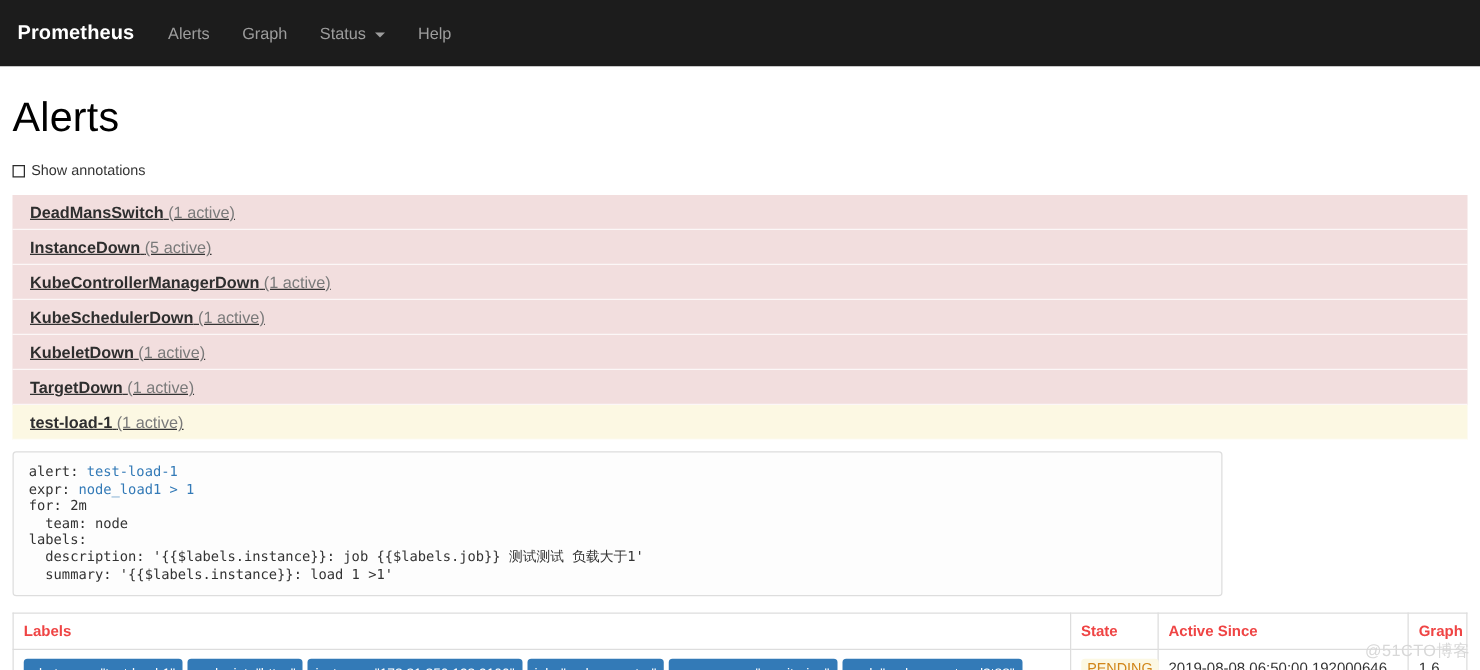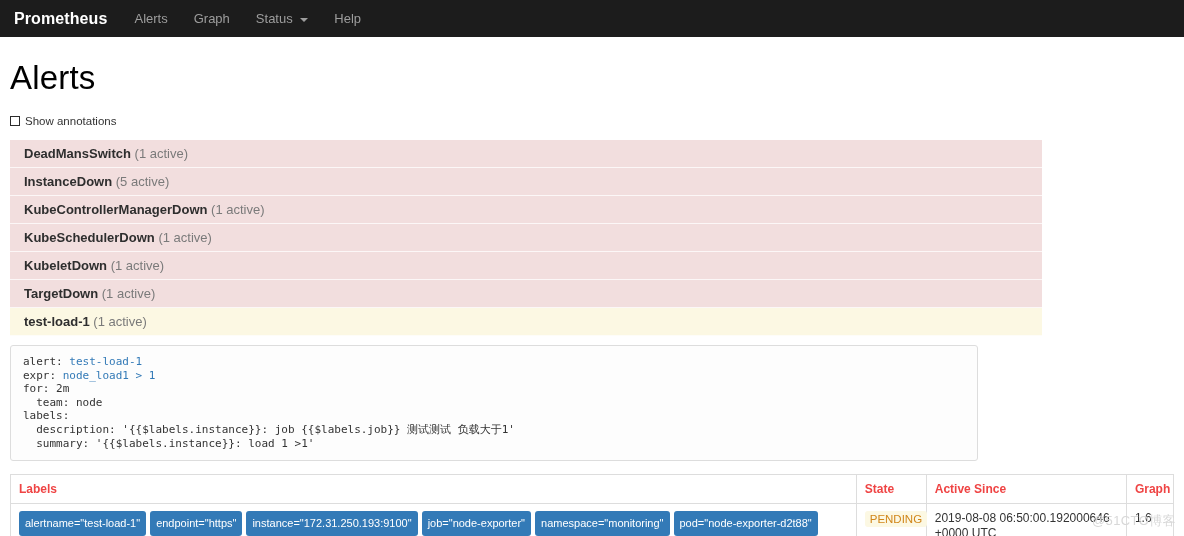--- a/index.html
+++ b/index.html
@@ -12,21 +12,21 @@
     height: 536px;
     overflow: hidden;
     font-family: "Liberation Sans", sans-serif;
     font-size: 13px;
     color: #333333;
     position: relative;
   }
 
   
   .navbar {
-    height: 37px;
+    height: 53px;
     background: #1c1c1c;
     display: flex;
     align-items: center;
     padding-left: 10px;
     box-sizing: border-box;
   }
   .brand {
     color: #ffffff;
     font-size: 16px;
     font-weight: bold;
@@ -82,21 +82,21 @@
     border: 1.6px solid #2b2b2b;
     background: #fff;
     margin-right: 5px;
     box-sizing: border-box;
     display: inline-block;
     cursor: pointer;
   }
   .annotations-label { cursor: pointer; }
 
   
-  .alert-list { width: 1032px; }
+  .alert-list { width: 1164px; text-decoration: underline; }
   .alert-row {
     height: 28px;
     line-height: 28px;
     padding-left: 14px;
     box-sizing: border-box;
     font-size: 13px;
     cursor: pointer;
     border-bottom: 1px solid rgba(255,255,255,0.75);
   }
   .alert-row.firing { background: #f2dede; }

